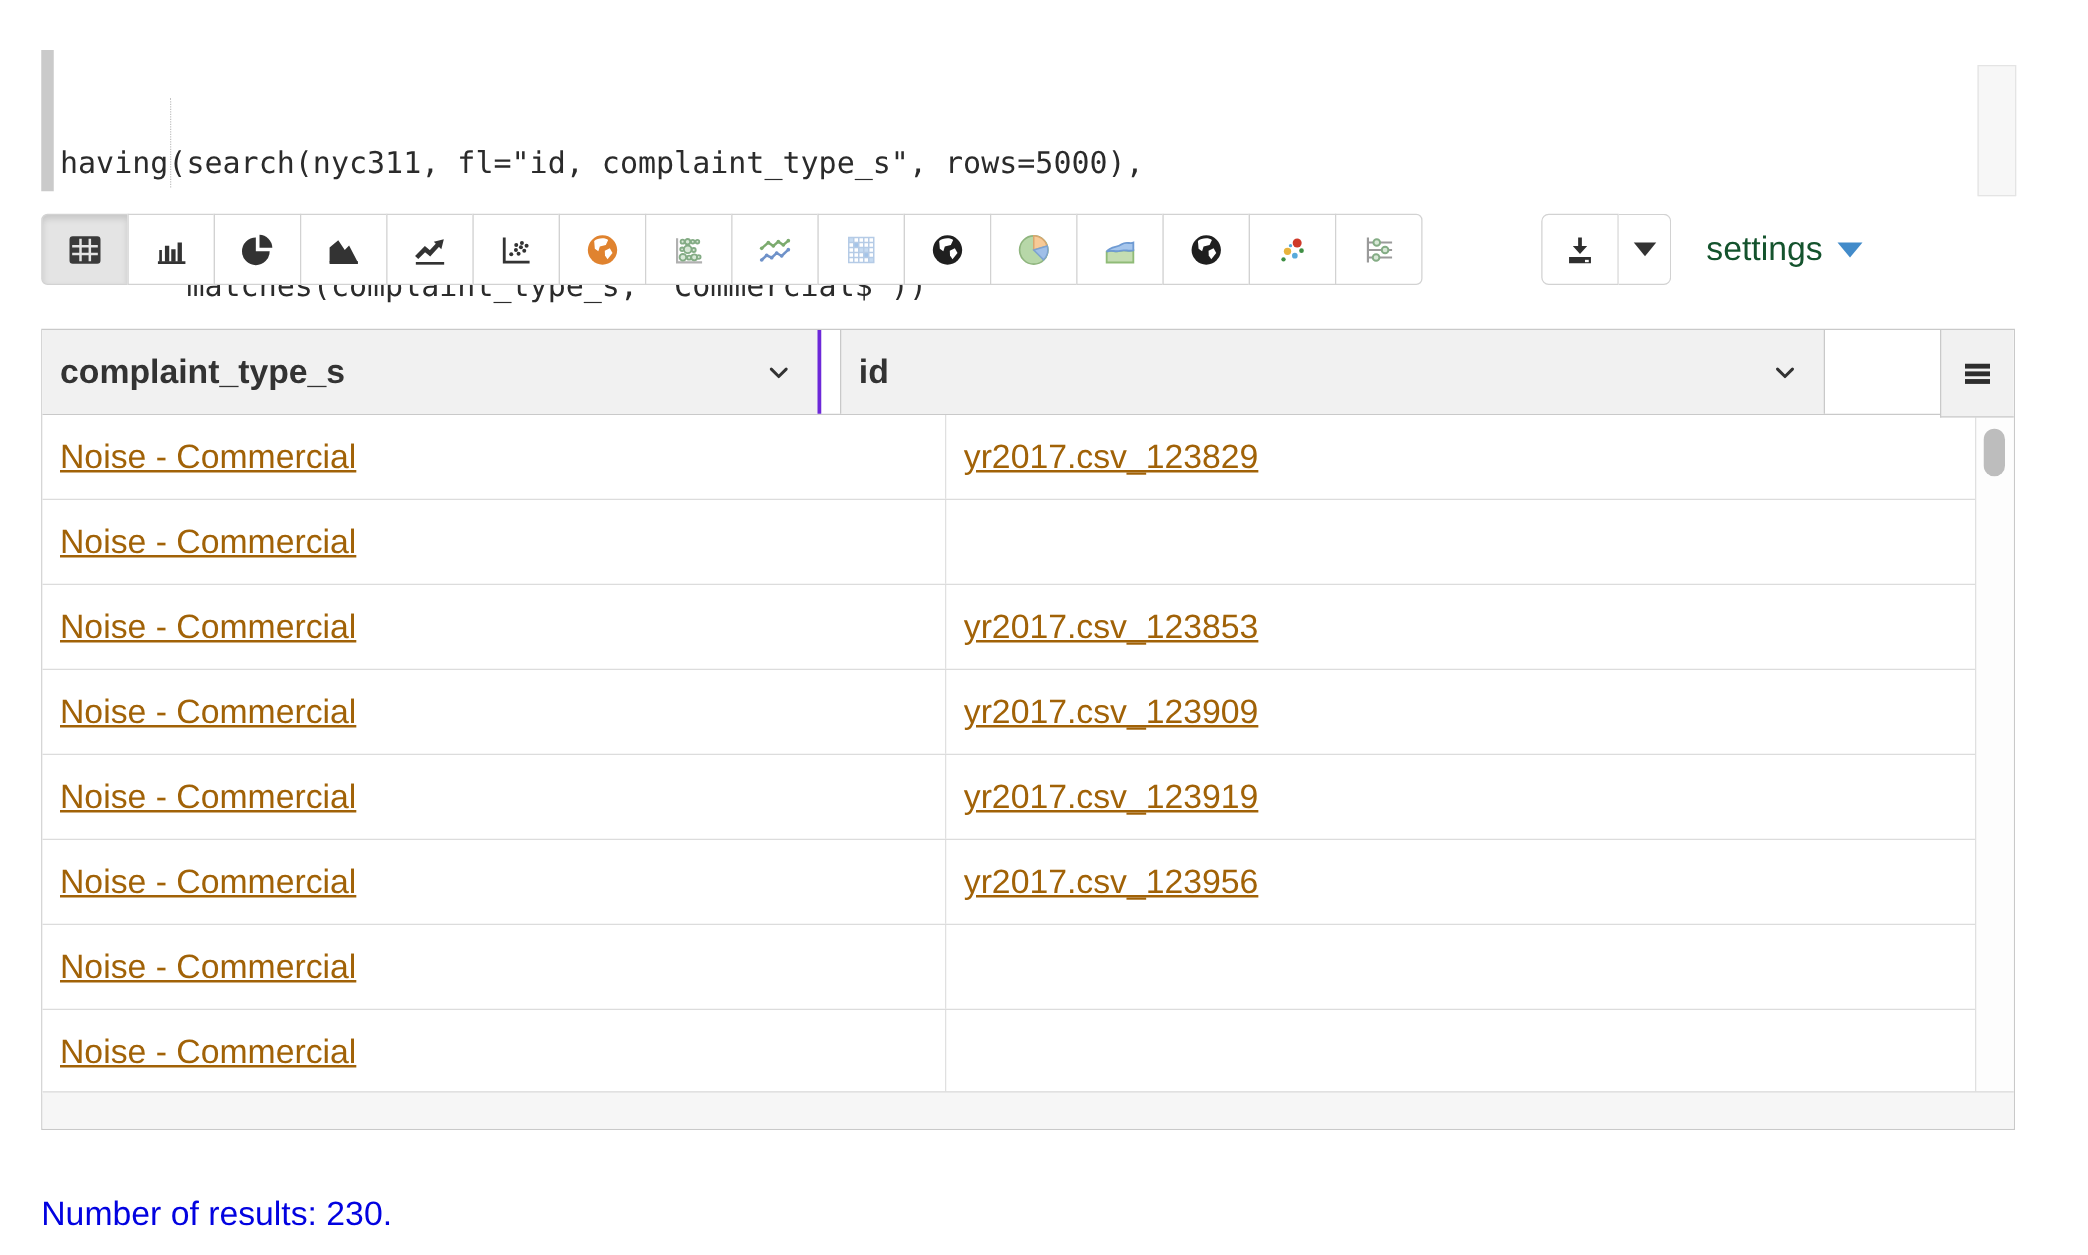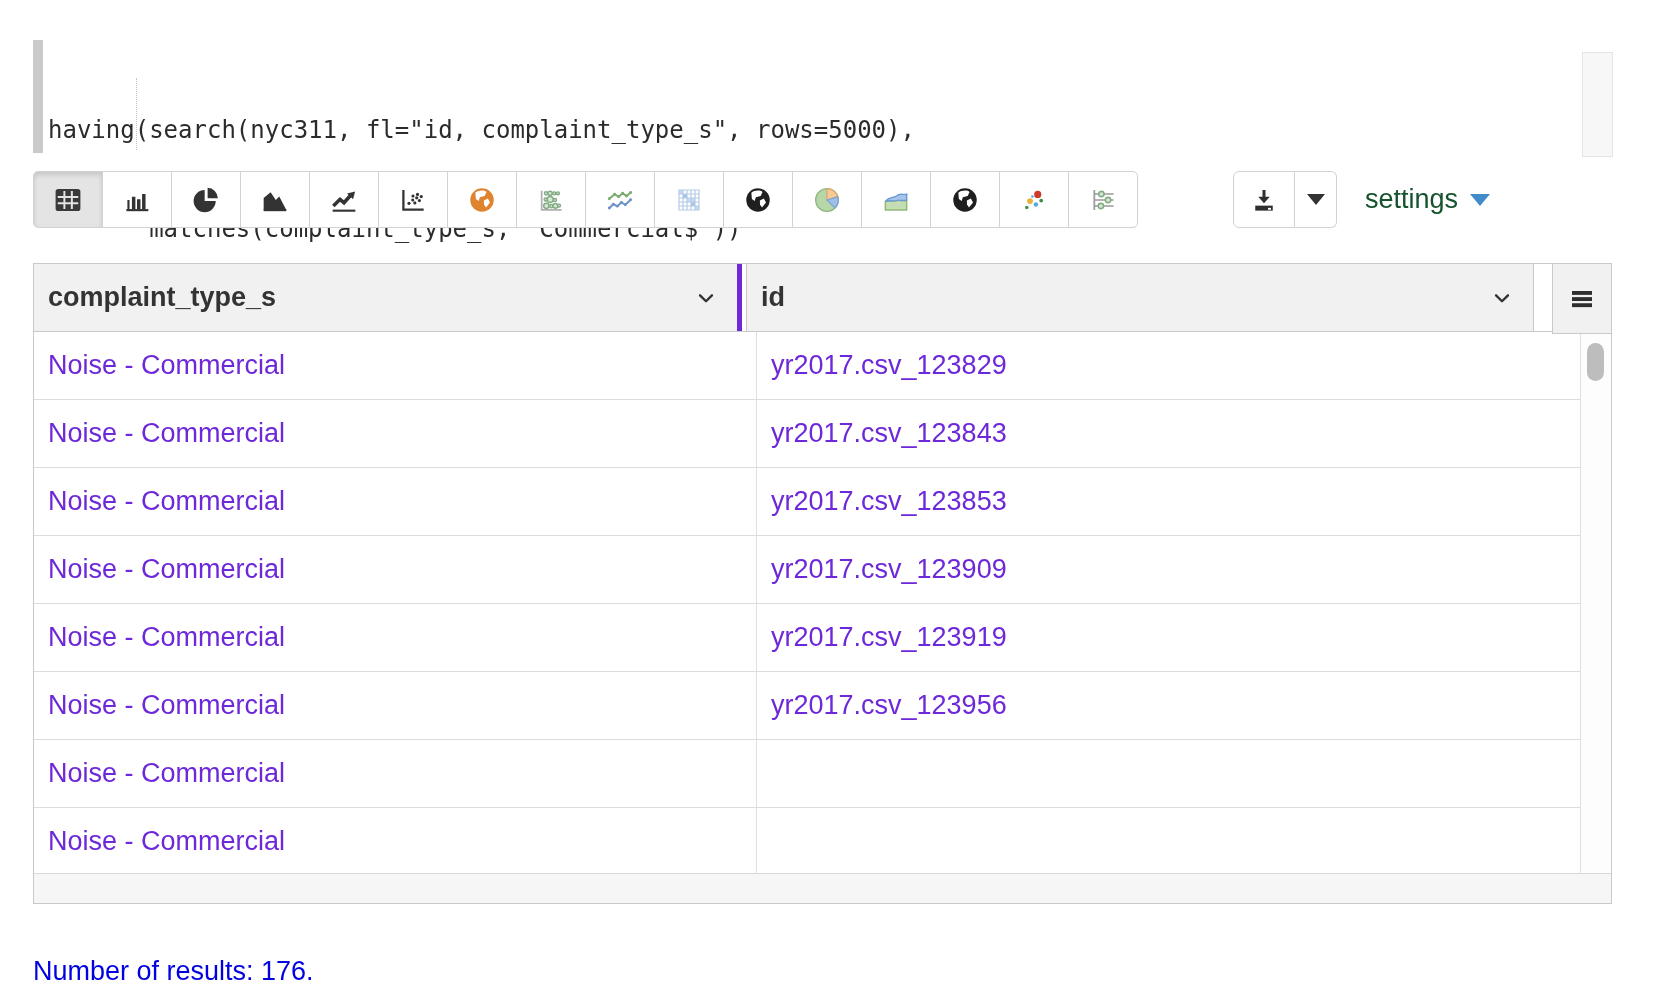--- a/index.html
+++ b/index.html
@@ -35,28 +35,28 @@
   .settings .label{font-size:27px;color:#14532d;}
   .settings .caret{border-left-width:10px;border-right-width:10px;border-top:12px solid #428bca;margin-left:12px;}
 
   
   .grid{position:absolute;left:33px;top:263px;width:1579px;height:641px;box-sizing:border-box;
         border:1px solid #c9c9c9;background:#fff;}
   .grid-header{position:relative;height:67px;border-bottom:1px solid #c9c9c9;display:flex;background:#fff;}
   .hcell{background:#f1f1f1;box-sizing:border-box;display:flex;align-items:center;justify-content:space-between;
          font-weight:bold;font-size:27px;color:#333;padding-left:14px;cursor:pointer;}
   .hcell .chev{margin-right:18px;display:flex;align-items:center;cursor:pointer;}
-  .hcell-1{width:708px;border-right:5px solid #6d28d9;margin-right:4px;}
+  .hcell-1{width:623px;border-right:3px solid #6d28d9;margin-right:15px;}
   .hcell-2{width:788px;border-left:1px solid #c9c9c9;border-right:1px solid #c9c9c9;margin-right:4px;}
   .hcell-menu{position:absolute;right:0;top:0;width:59px;height:70px;background:#f1f1f1;box-sizing:border-box;
               border-left:1px solid #c9c9c9;border-bottom:1px solid #c9c9c9;
               display:flex;align-items:center;justify-content:center;cursor:pointer;z-index:2;}
   .grid-body{position:relative;margin-right:31px;}
   .grow{display:flex;height:68px;box-sizing:border-box;border-bottom:1px solid #dcdcdc;background:#fff;}
-  .gcell{font-size:27px;color:#6d28d9;display:flex;align-items:center;padding-left:14px;box-sizing:border-box;}
+  .gcell{font-size:27px;color:#a16207;display:flex;align-items:center;padding-left:14px;box-sizing:border-box;text-decoration:underline;}
   .gcell-1{width:723px;border-right:1px solid #e0e0e0;}
   .gcell-2{flex:1;}
   .vscroll{position:absolute;right:0;top:67px;bottom:29px;width:31px;box-sizing:border-box;
            border-left:1px solid #e0e0e0;background:#fdfdfd;}
   .vscroll .thumb{position:absolute;left:6px;top:12px;width:17px;height:38px;background:#bdbdbd;border-radius:9px;cursor:grab;}
   .grid-footer{position:absolute;left:0;right:0;bottom:0;height:29px;background:#f6f6f6;border-top:1px solid #d9d9d9;}
 
   
   .results{position:absolute;left:33px;top:956px;font-size:27px;color:#0202e0;}
 
@@ -300,21 +300,20 @@
     </div>
 
     <div class="grid-body">
       <div class="grow">
         <div class="gcell gcell-1">Noise - Commercial</div>
         <div class="gcell gcell-2">yr2017.csv_123829</div>
       </div>
 
       <div class="grow">
         <div class="gcell gcell-1">Noise - Commercial</div>
-        <div class="gcell gcell-2">yr2017.csv_123843</div>
       </div>
 
       <div class="grow">
         <div class="gcell gcell-1">Noise - Commercial</div>
         <div class="gcell gcell-2">yr2017.csv_123853</div>
       </div>
 
       <div class="grow">
         <div class="gcell gcell-1">Noise - Commercial</div>
         <div class="gcell gcell-2">yr2017.csv_123909</div>
@@ -338,15 +337,15 @@
         <div class="gcell gcell-1">Noise - Commercial</div>
       </div>
     </div>
 
     <div class="vscroll">
       <div class="thumb"></div>
     </div>
     <div class="grid-footer"></div>
   </div>
 
-  <div class="results">Number of results: 176.</div>
+  <div class="results">Number of results: 230.</div>
 
 </div>
 
 </body></html>

